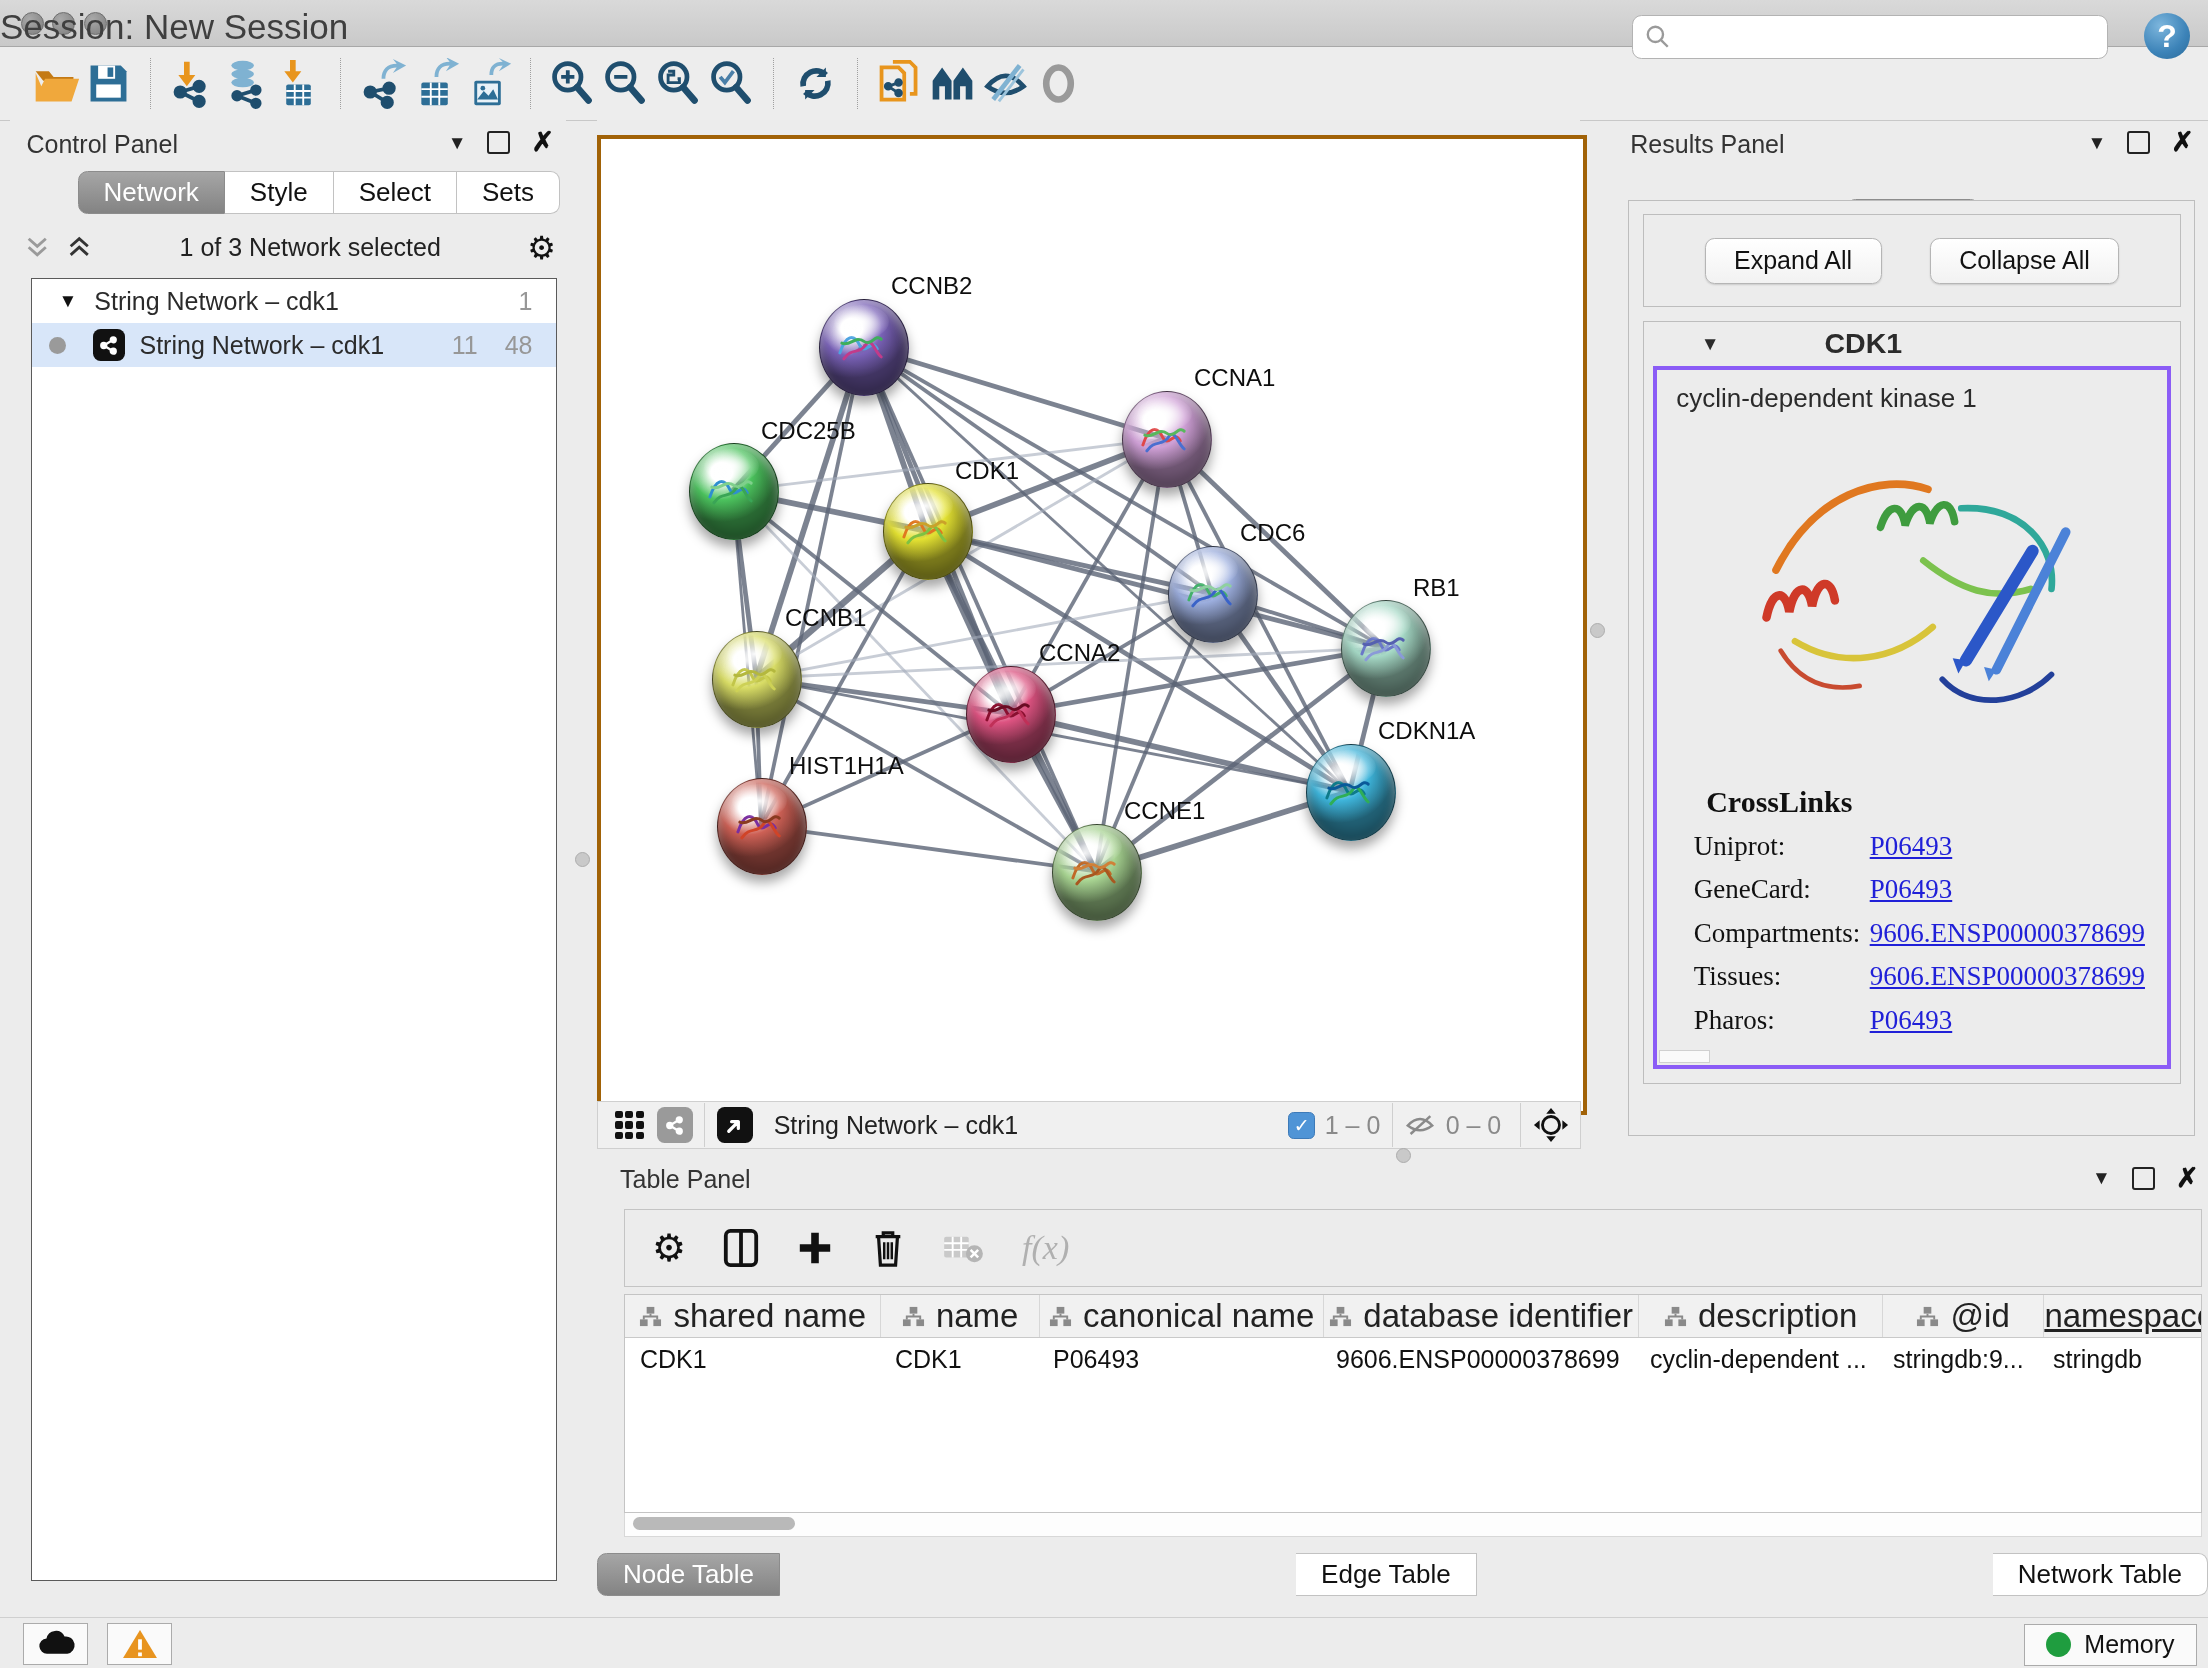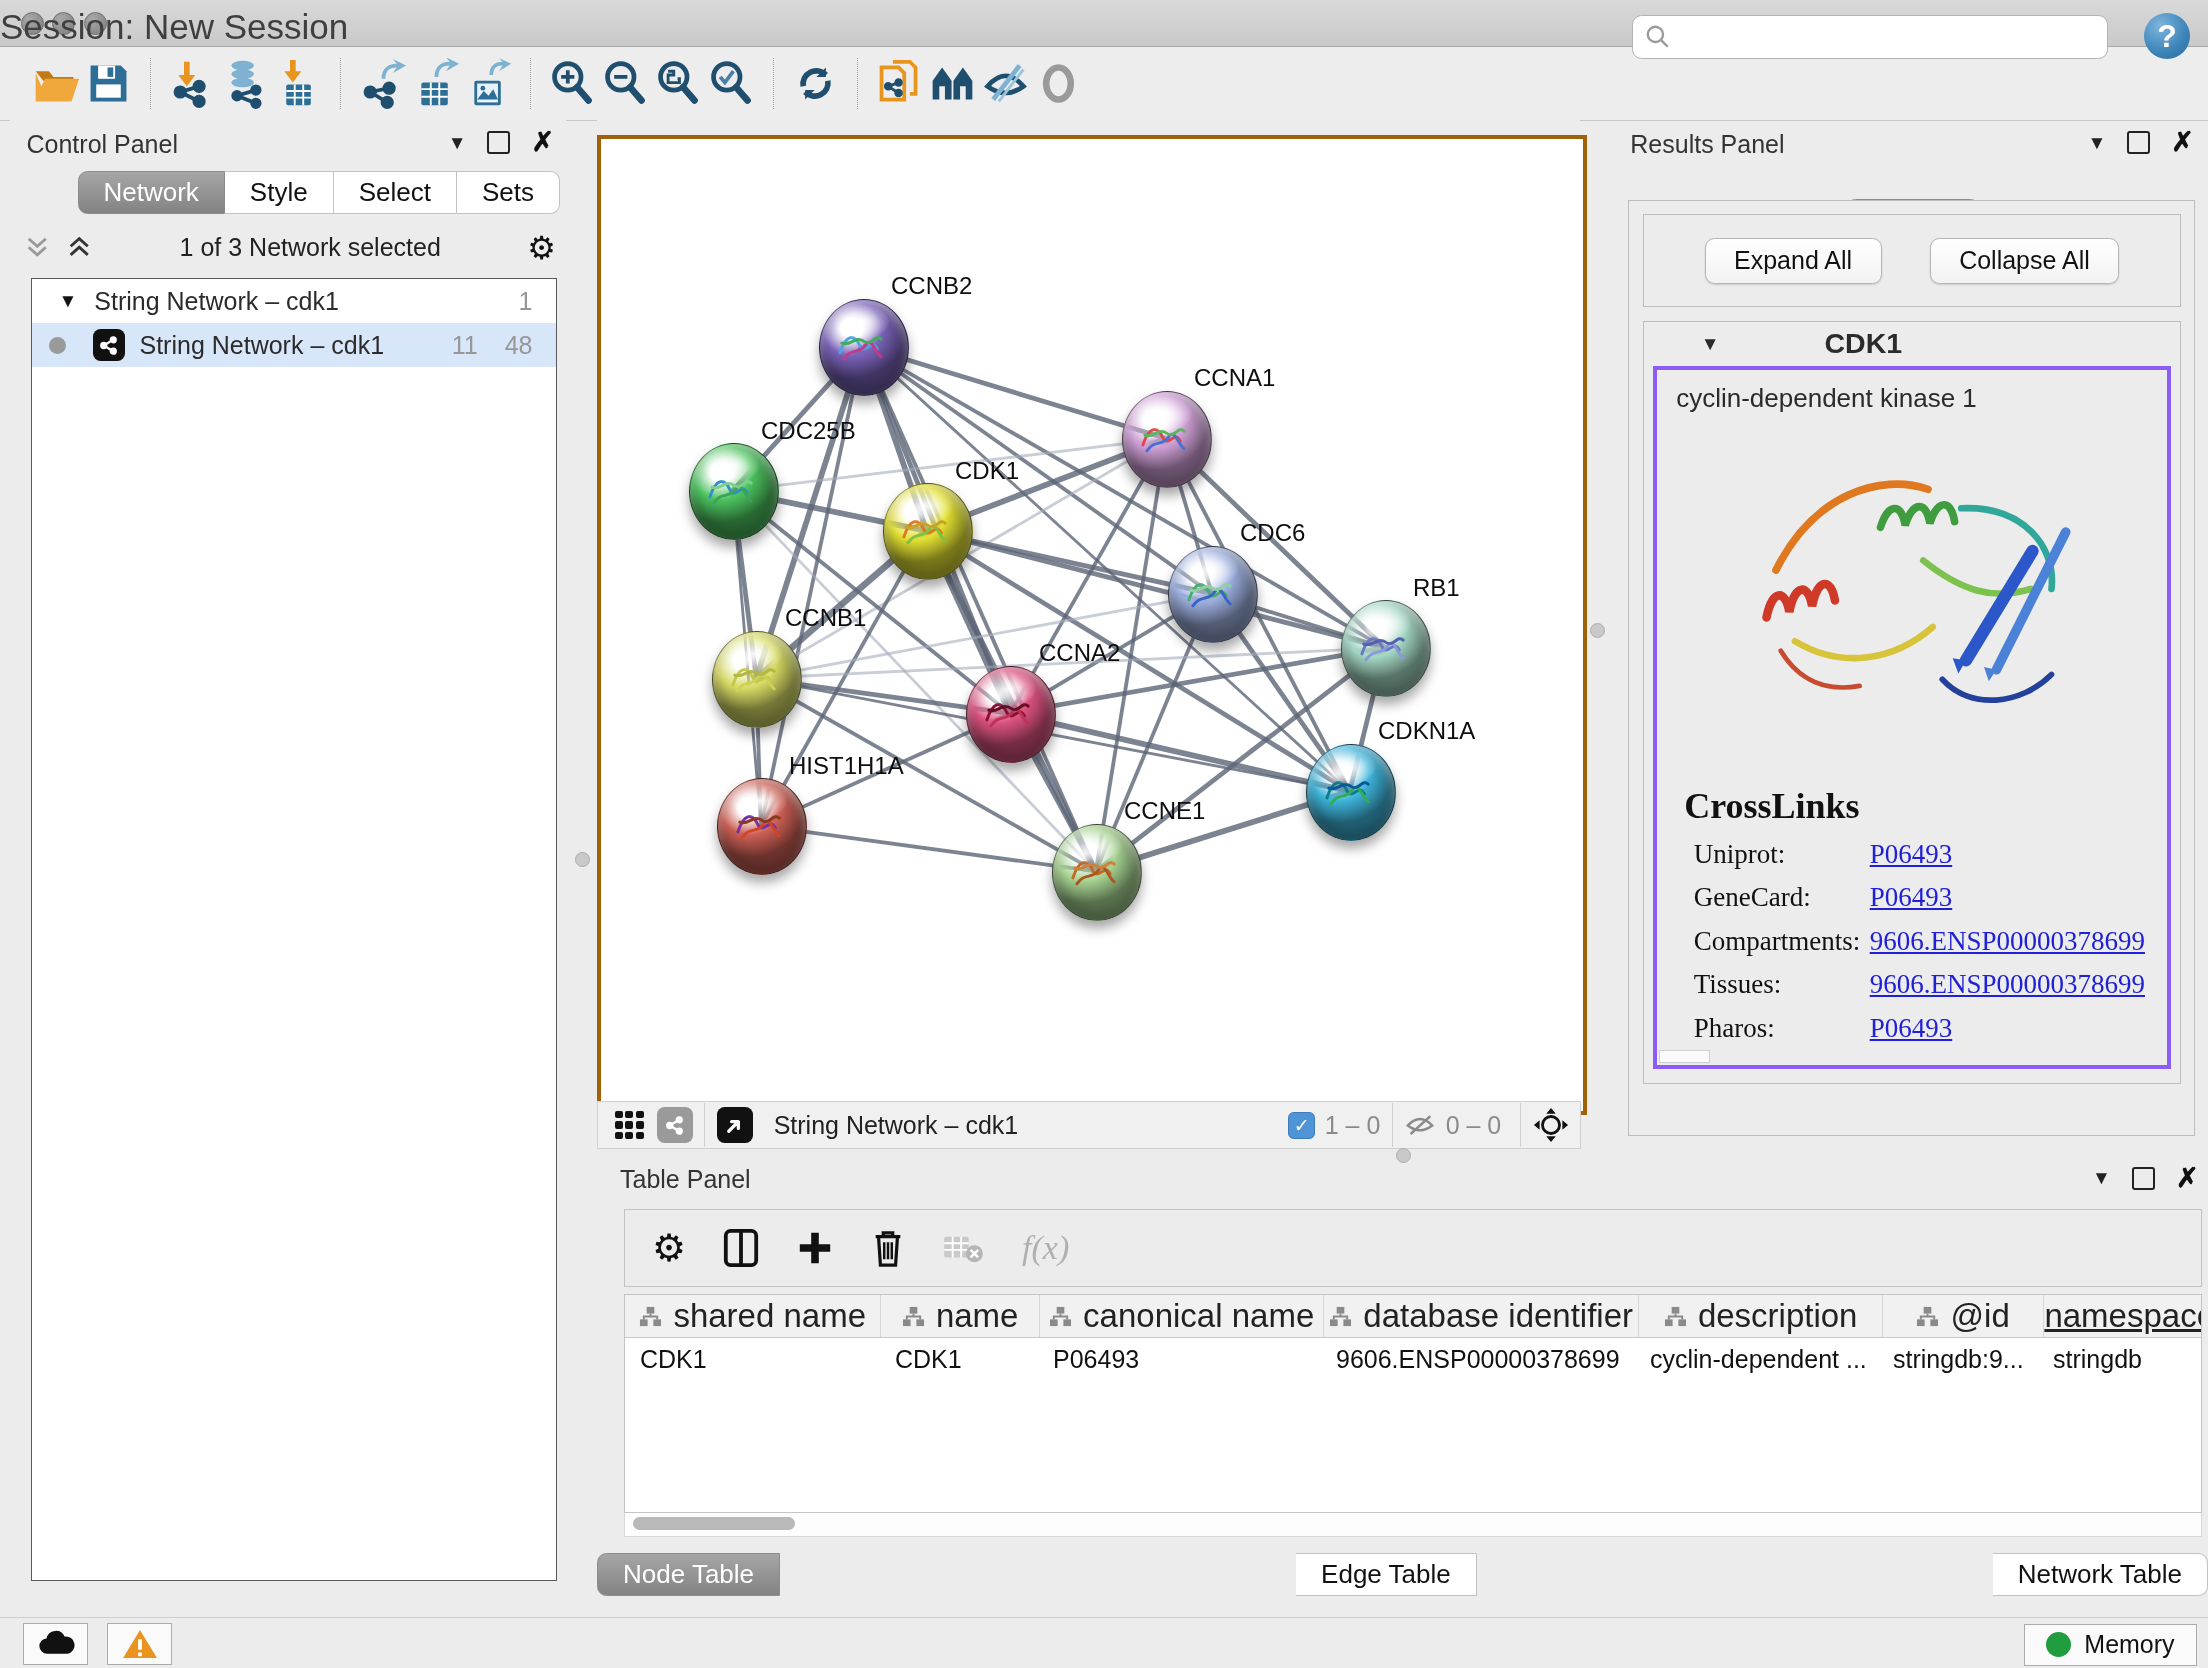--- a/index.html
+++ b/index.html
@@ -86,21 +86,21 @@
   .rp-btn{background:linear-gradient(#ffffff,#f2f2f2);border:1px solid #b5b5b5;border-radius:9.5px;
     font-size:25px;color:#111;padding:7.6px 28.5px;box-shadow:0 1px 1.9px rgba(0,0,0,.15);}
   #rp-list{margin:0 13.3px;border:1px solid #bdbdbd;height:761px;position:relative;}
   #gene-header{height:44px;display:flex;align-items:center;}
   #gene-caret{font-size:19px;margin:0 0 0 57px;}
   #gene-name{font-size:28.5px;font-weight:bold;margin-left:105px;}
   #gene-body{position:absolute;left:9.5px;right:9.5px;top:44px;bottom:13.3px;border:4px solid #8b5cf6;}
   #gene-desc{font-size:26px;margin:13.3px 0 0 19px;}
   #protein-img{position:absolute;left:81px;top:67px;}
   #crosslinks{position:absolute;left:27px;top:415px;font-family:"Liberation Serif",serif;font-size:27px;color:#111;}
-  #crosslinks .xl-title{font-weight:bold;font-size:36px;margin-bottom:9.5px;}
+  #crosslinks .xl-title{font-weight:bold;font-size:30px;margin-bottom:9.5px;margin-left:22px;}
   .xl-row{display:flex;margin:12.4px 0;}
   .xl-label{width:176px;margin-left:9.5px;}
   .xl-link{color:#2020d8;text-decoration:underline;}
   .mini-scroll{position:absolute;left:1.9px;bottom:1.9px;width:49px;height:11.4px;background:#fafafa;border:1px solid #d0d0d0;}
   
   #table-panel{position:absolute;left:597px;top:1165px;width:1611px;height:452px;}
   #tp-header{position:relative;height:38px;margin-left:23px;margin-right:5.7px;}
   #tp-toolbar{margin:5.7px 5.7px 0 27px;height:76px;border:1px solid #c4c4c4;background:#ececec;
     display:flex;align-items:center;gap:36px;padding-left:27px;}
   .fx{font-family:"Liberation Serif",serif;font-style:italic;font-size:34px;color:#b0b0b0;}

